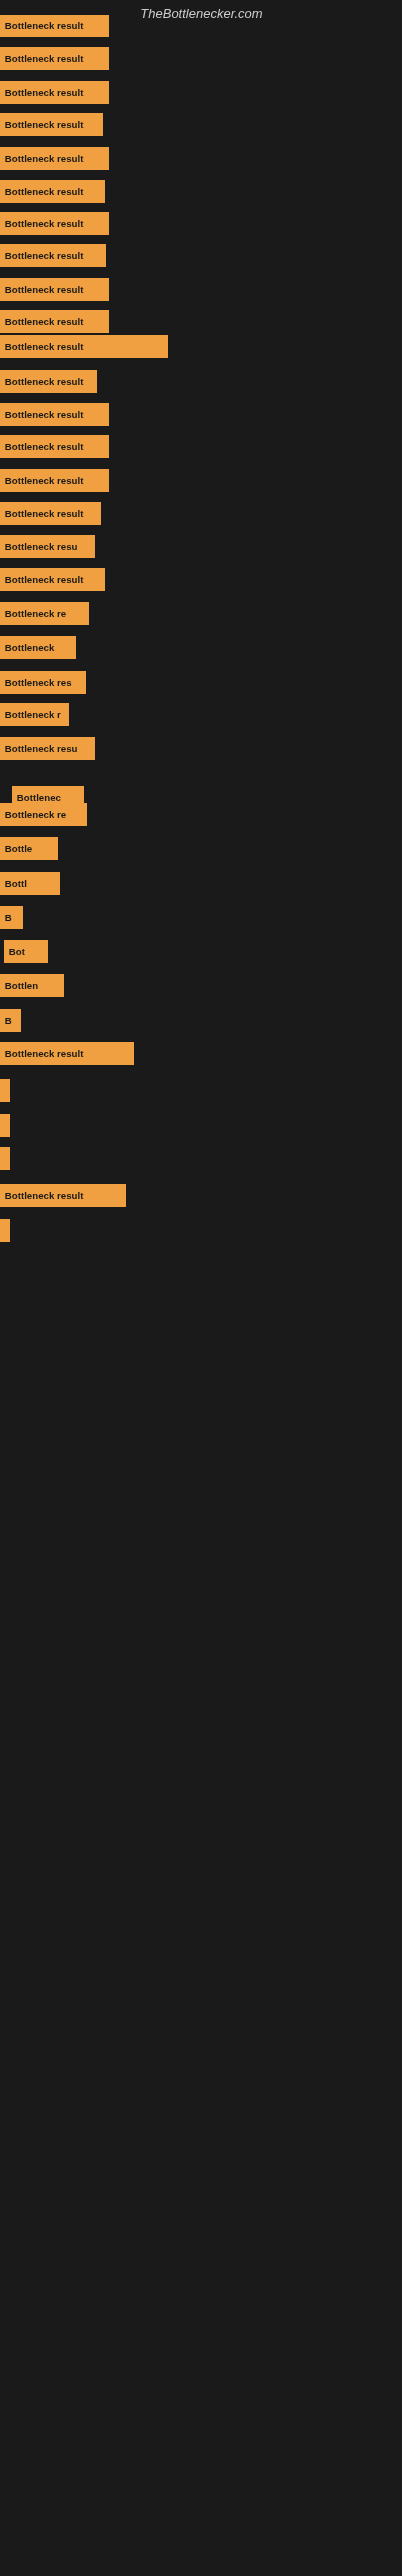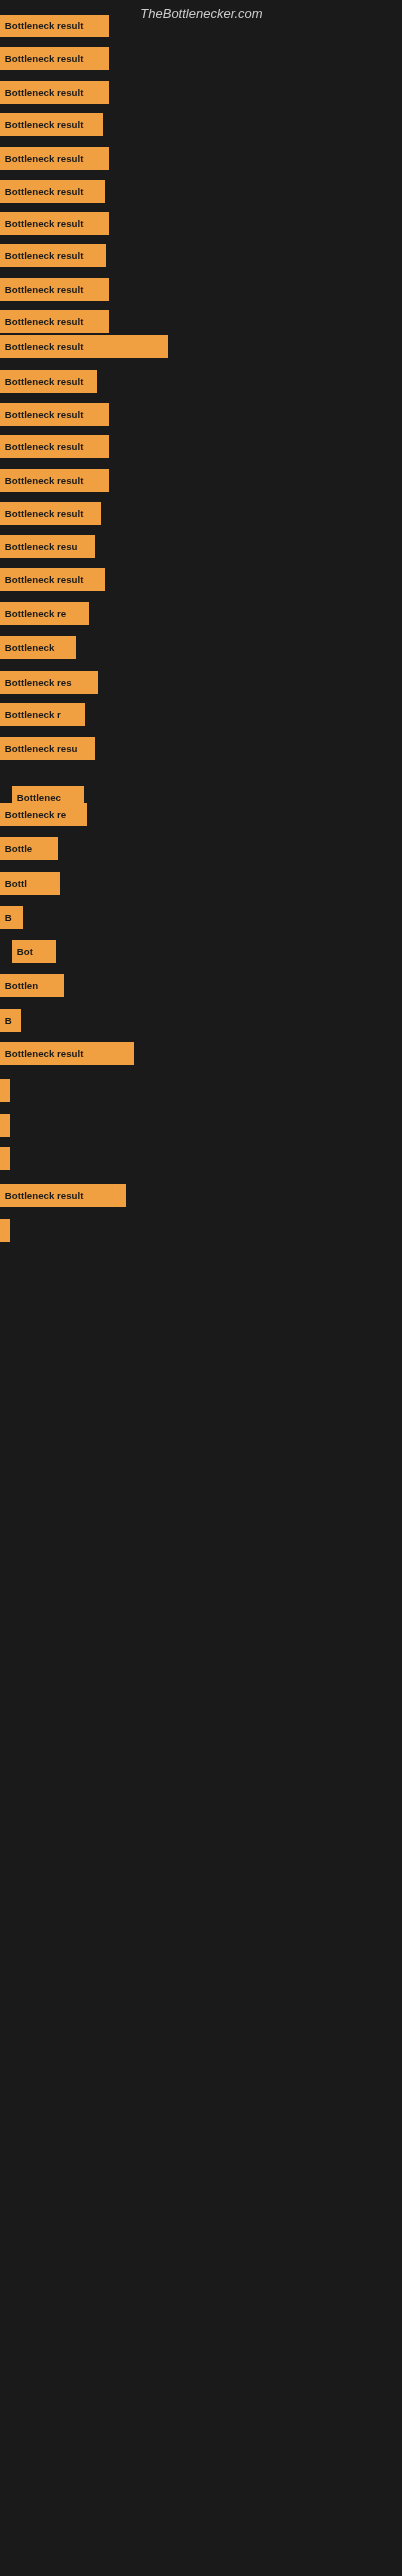--- a/index.html
+++ b/index.html
@@ -100,44 +100,44 @@
 <div class="bar-container" style="top: 568px; left: 0px;">
     <div class="bar" style="width: 105px;">Bottleneck result</div>
   </div>
 <div class="bar-container" style="top: 602px; left: 0px;">
     <div class="bar" style="width: 89px;">Bottleneck re</div>
   </div>
 <div class="bar-container" style="top: 636px; left: 0px;">
     <div class="bar" style="width: 76px;">Bottleneck</div>
   </div>
 <div class="bar-container" style="top: 671px; left: 0px;">
-    <div class="bar" style="width: 98px;">Bottleneck res</div>
+    <div class="bar" style="width: 86px;">Bottleneck res</div>
   </div>
 <div class="bar-container" style="top: 703px; left: 0px;">
-    <div class="bar" style="width: 85px;">Bottleneck r</div>
+    <div class="bar" style="width: 69px;">Bottleneck r</div>
   </div>
 <div class="bar-container" style="top: 737px; left: 0px;">
     <div class="bar" style="width: 95px;">Bottleneck resu</div>
   </div>
 <div class="bar-container" style="top: 786px; left: 0px; padding-left: 12px;">
     <div class="bar" style="width: 72px;">Bottlenec</div>
   </div>
 <div class="bar-container" style="top: 803px; left: 0px;">
     <div class="bar" style="width: 87px;">Bottleneck re</div>
   </div>
 <div class="bar-container" style="top: 837px; left: 0px;">
     <div class="bar" style="width: 58px;">Bottle</div>
   </div>
 <div class="bar-container" style="top: 872px; left: 0px;">
     <div class="bar" style="width: 60px;">Bottl</div>
   </div>
 <div class="bar-container" style="top: 906px; left: 0px;">
     <div class="bar" style="width: 22.5px;">B</div>
   </div>
-<div class="bar-container" style="top: 940px; left: 12px;">
+<div class="bar-container" style="top: 940px; left: 4px;">
     <div class="bar" style="width: 44px;">Bot</div>
   </div>
 <div class="bar-container" style="top: 974px; left: 0px; text-align: right;">
     <div class="bar" style="width: 64px;">Bottlen</div>
   </div>
 <div class="bar-container" style="top: 1009px; left: 0px;">
     <div class="bar" style="width: 21px;">B</div>
   </div>
 <div class="bar-container" style="top: 1042px; left: 0px;">
     <div class="bar" style="width: 134px;">Bottleneck result</div>

